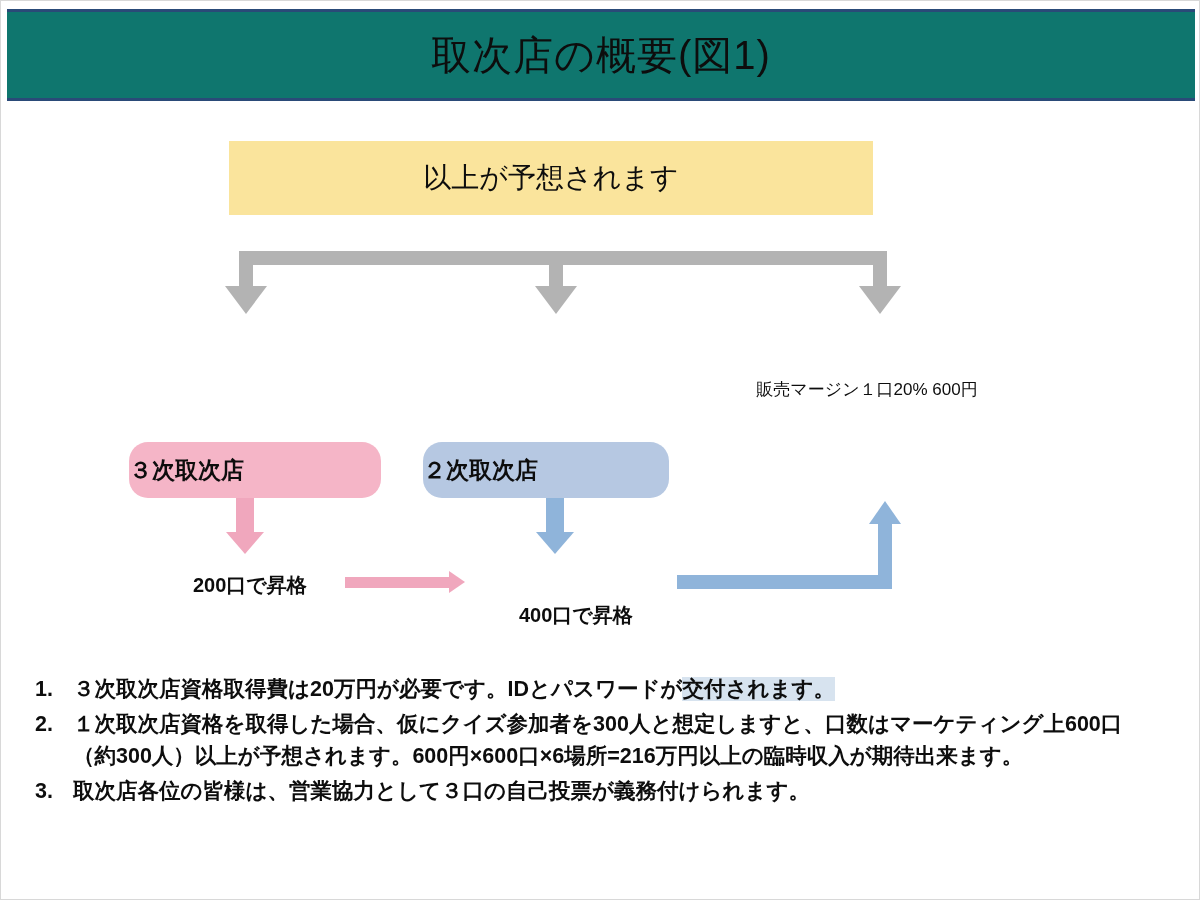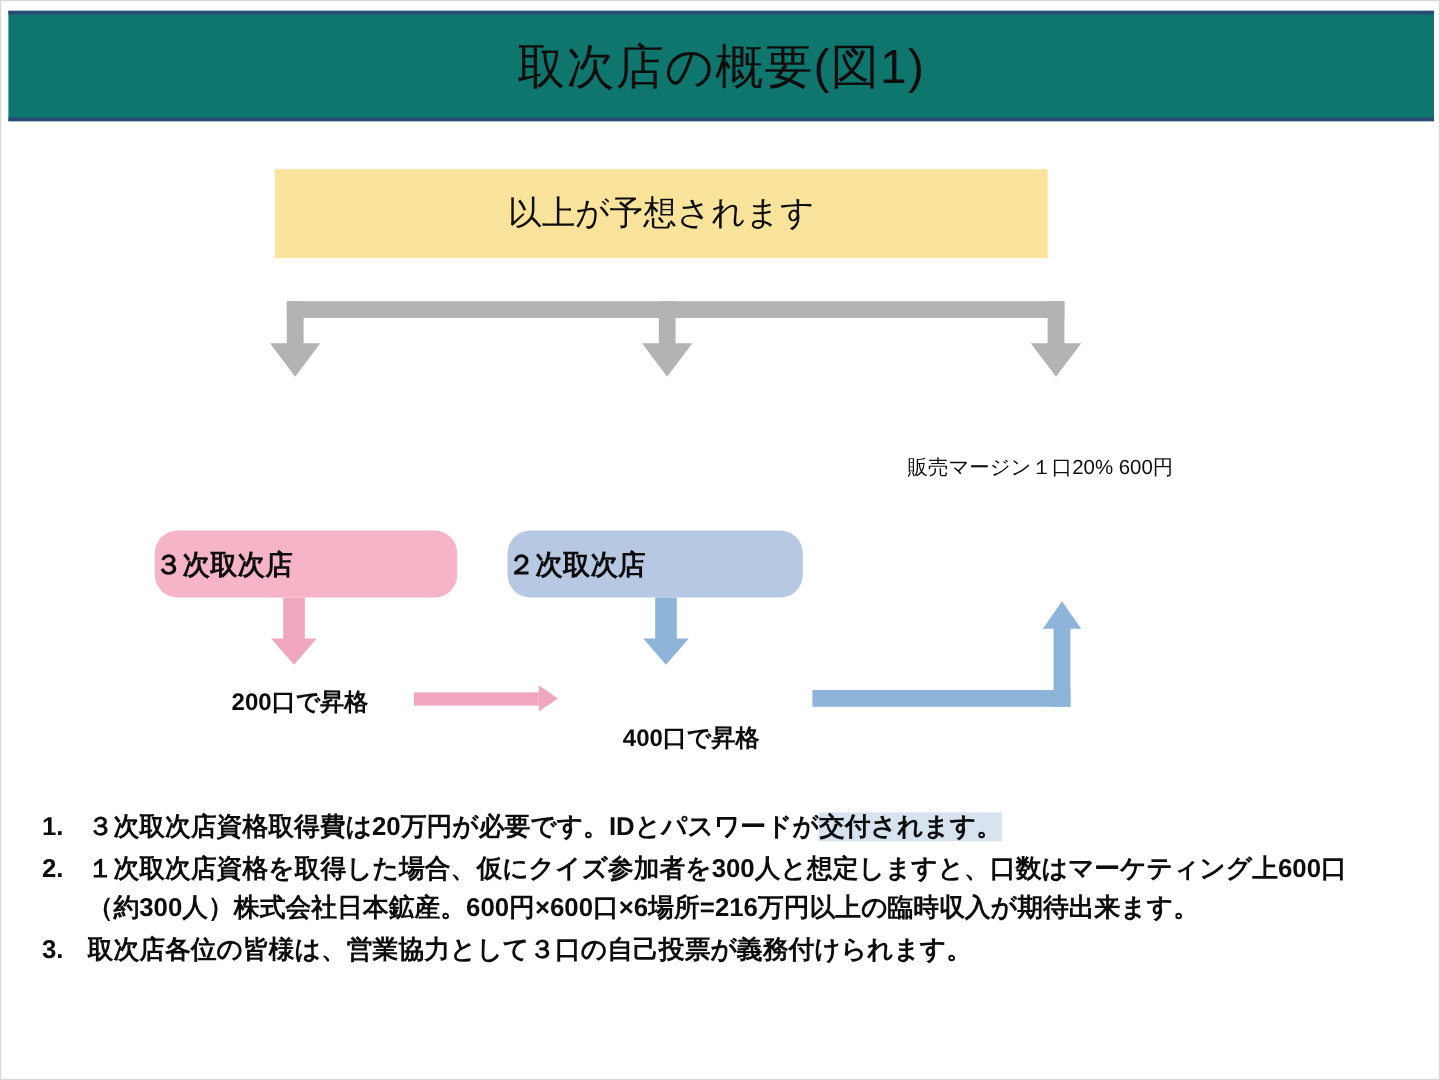--- a/index.html
+++ b/index.html
@@ -217,21 +217,21 @@
 
   <div id="notes">
 
     <div class="note-row">
       <div class="note-num">1.</div>
       <div class="note-body"><span>３次取次店資格取得費は20万円が必要です。IDとパスワードが</span><span class="hl">交付されます。</span></div>
     </div>
 
     <div class="note-row">
       <div class="note-num">2.</div>
-      <div class="note-body">１次取次店資格を取得した場合、仮にクイズ参加者を300人と想定しますと、口数はマーケティング上600口（約300人）株式会社日本鉱産。600円×600口×6場所=216万円以上の臨時収入が期待出来ます。</div>
+      <div class="note-body">１次取次店資格を取得した場合、仮にクイズ参加者を300人と想定しますと、口数はマーケティング上600口（約300人）以上が予想されます。600円×600口×6場所=216万円以上の臨時収入が期待出来ます。</div>
     </div>
 
     <div class="note-row">
       <div class="note-num">3.</div>
       <div class="note-body">取次店各位の皆様は、営業協力として３口の自己投票が義務付けられます。</div>
     </div>
 
   </div>
 
 </div>

